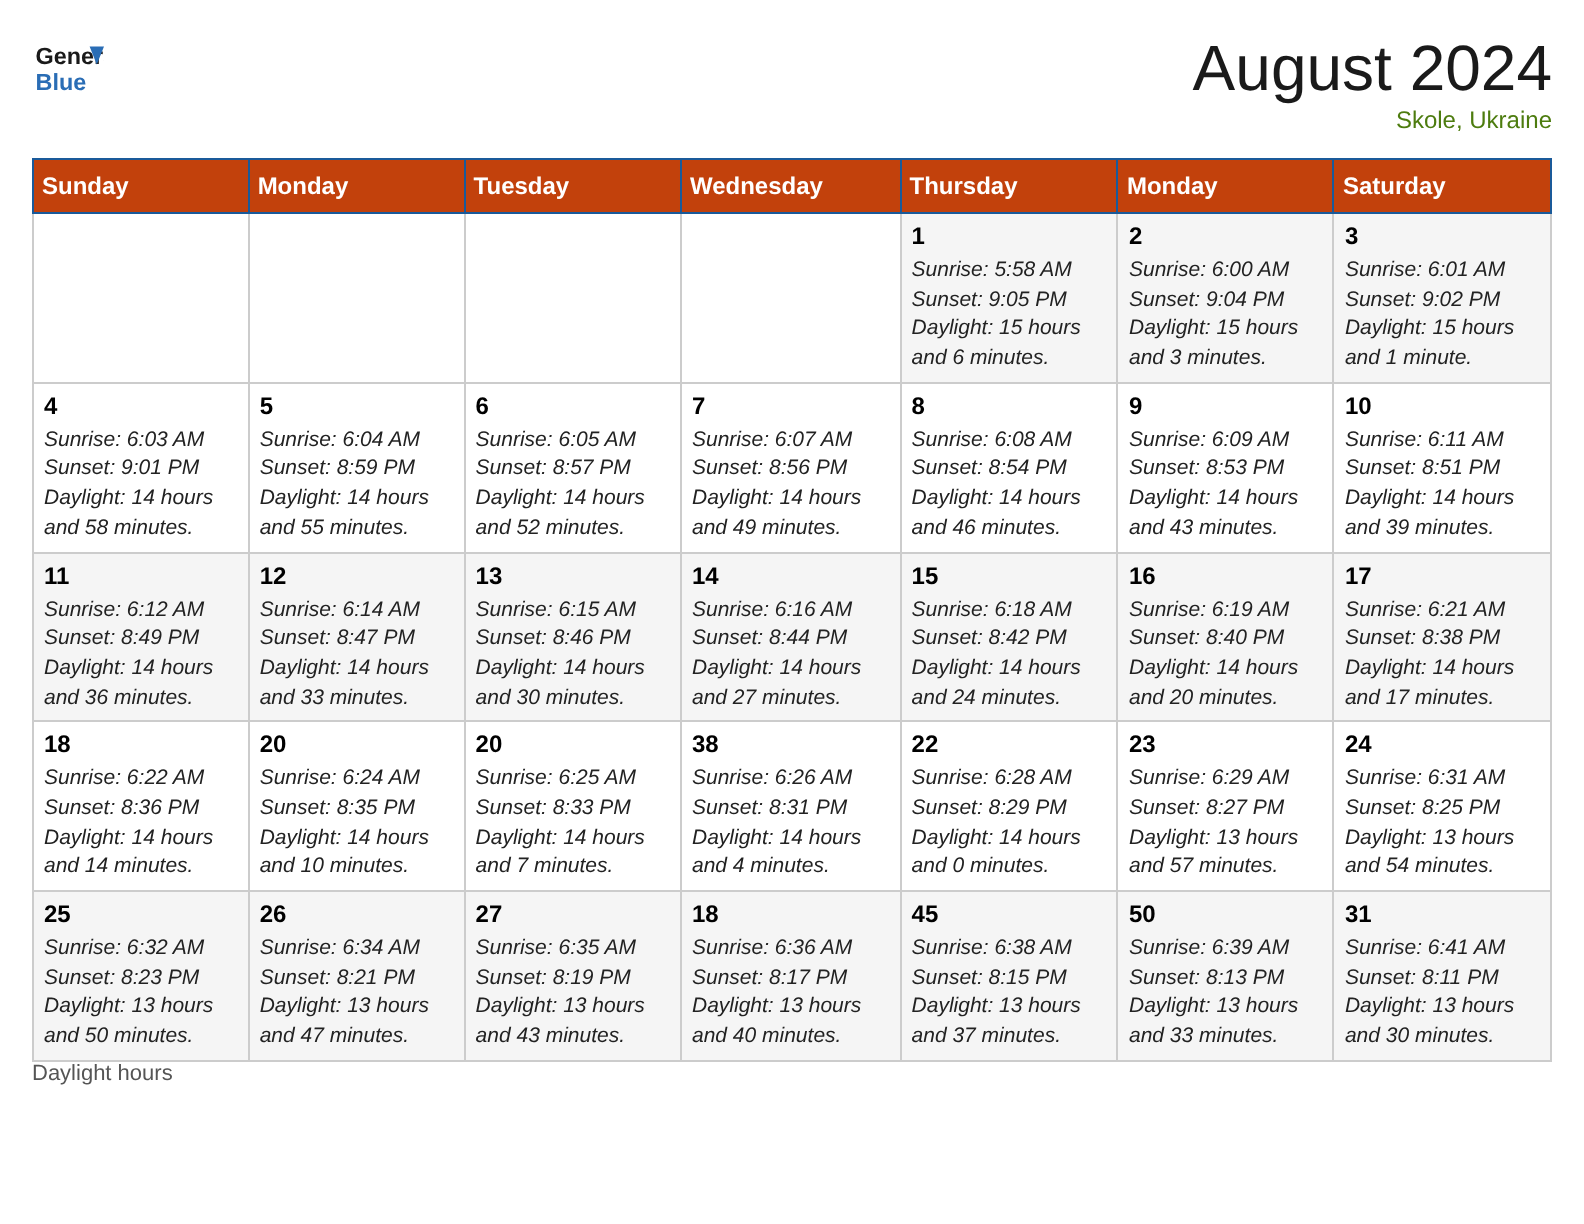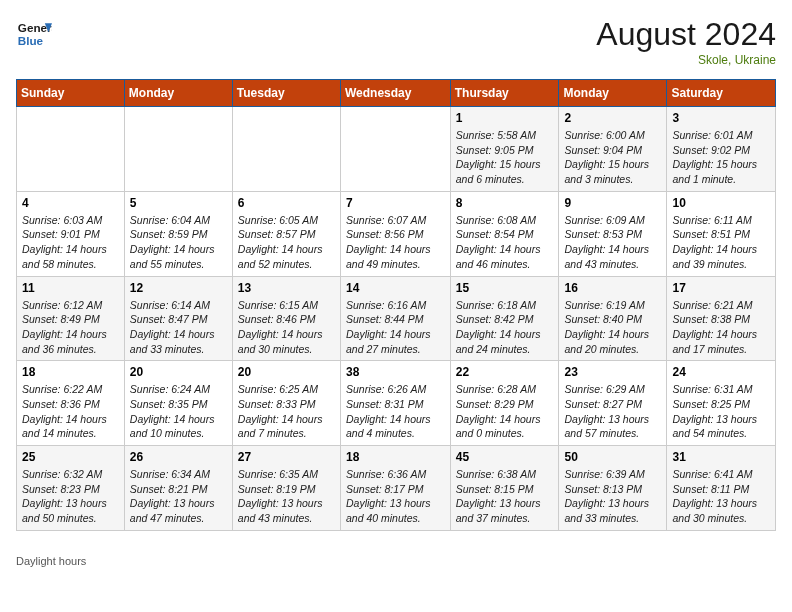--- a/index.html
+++ b/index.html
@@ -71,21 +71,21 @@
     .day-info {
       font-size: 10.5px;
       color: #222;
       line-height: 1.4;
       font-style: italic;
     }
     .empty-cell {
       background: #fff !important;
     }
     .footer {
-      margin-top: 24px;
+      margin-top: 0;
       font-size: 11px;
       color: #555;
       text-align: left;
     }
   </style>
 </head>
 <body>
 
 <div class="header">
   <div class="logo">

